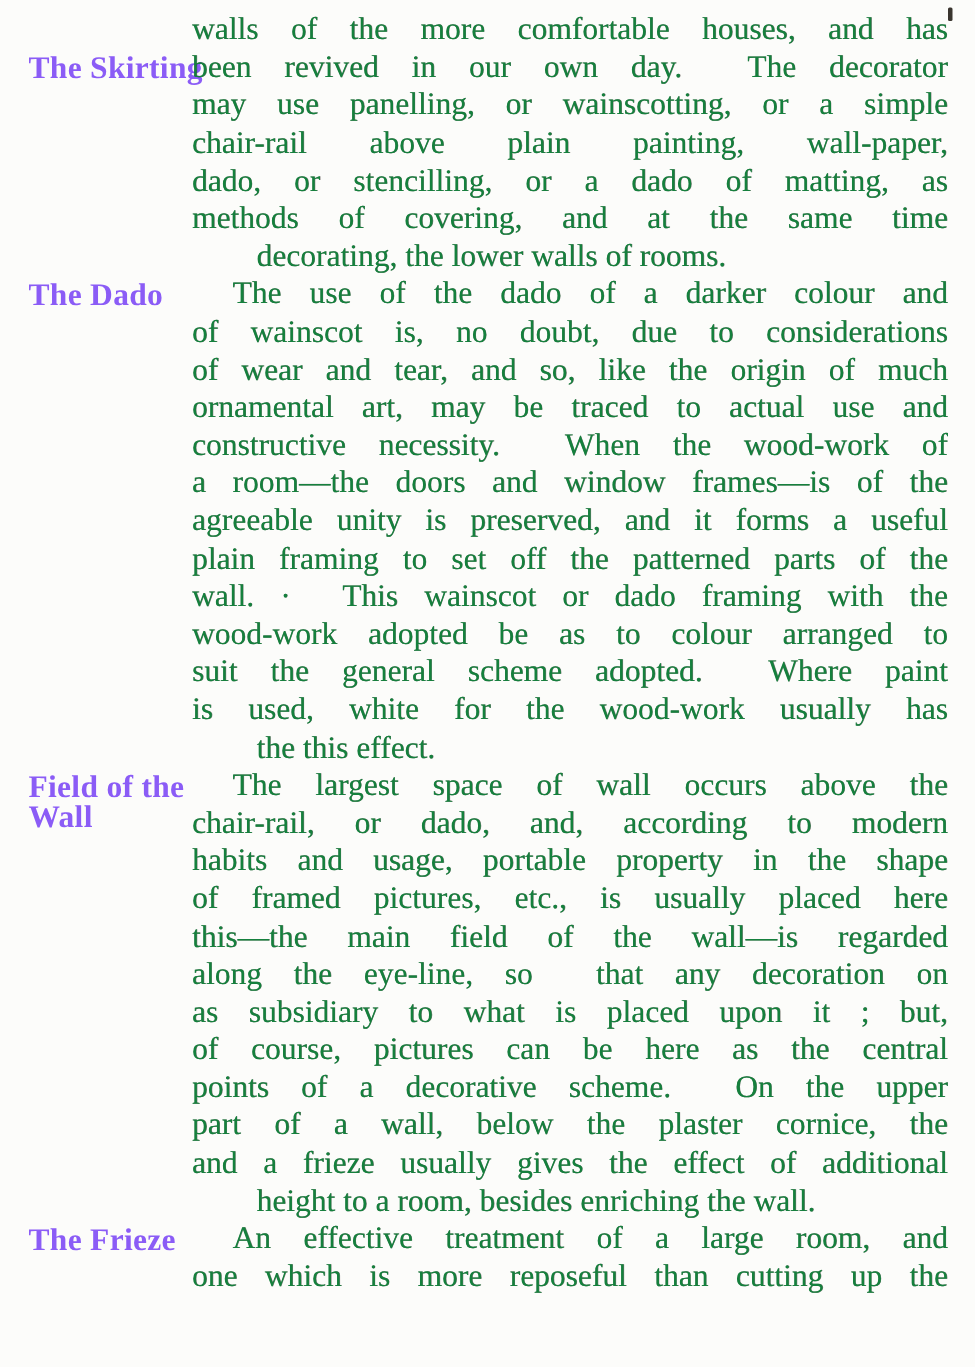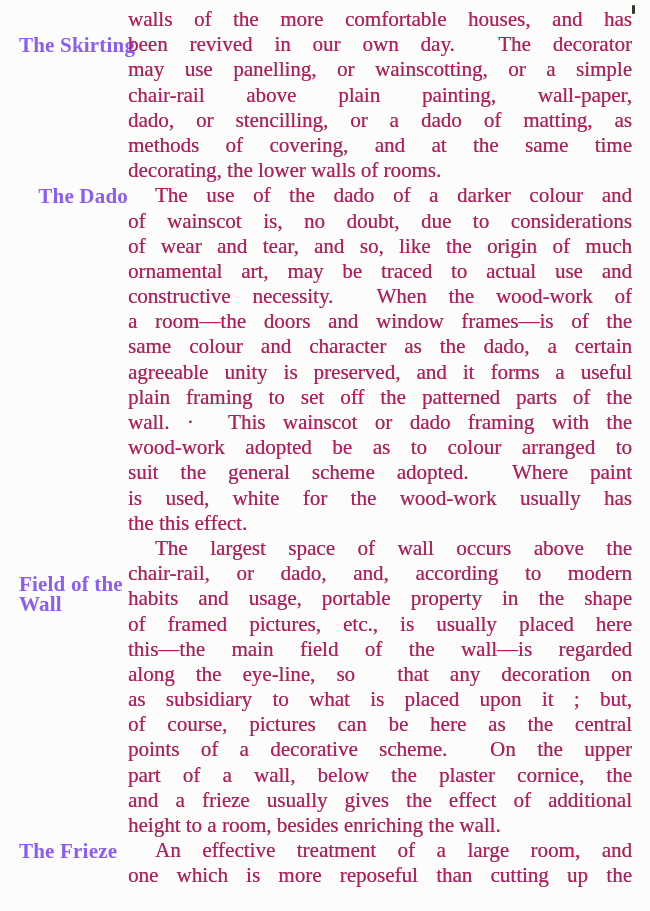--- a/index.html
+++ b/index.html
@@ -31,29 +31,29 @@
     white-space: nowrap;
   }
   .text-cell {
     width: 504px;
     flex: none;
   }
   .line {
     font-size: 21px;
     line-height: 25.2px;
     height: 25.2px;
-    color: #be185d;
+    color: #15803d;
     text-shadow: 0.25px 0 0.3px rgba(27, 22, 17, 0.55);
     white-space: pre-wrap;
     text-align: justify;
     text-align-last: justify;
     overflow: hidden;
   }
   .line.indent { text-indent: 27px; }
-  .line.no-justify { text-align: left; text-align-last: left; }
+  .line.no-justify { text-align: left; text-align-last: left; margin-left: 43px; }
   .scan-artifact {
     position: absolute;
     top: 5px; right: 15px;
     width: 3px; height: 9px;
     background: #3a352f;
     border-radius: 1px;
   }
 </style>
 </head>
 <body>
@@ -69,42 +69,41 @@
           <div class="line">walls of the more comfortable houses, and has</div>
           <div class="line">been revived in our own day.  The decorator</div>
           <div class="line">may use panelling, or wainscotting, or a simple</div>
           <div class="line">chair-rail above plain painting, wall-paper,</div>
           <div class="line">dado, or stencilling, or a dado of matting, as</div>
           <div class="line">methods of covering, and at the same time</div>
           <div class="line no-justify">decorating, the lower walls of rooms.</div>
         </div>
       </div>
       <div class="section">
-        <div class="margin-cell" style="padding-top: 3px; text-align: right;">
+        <div class="margin-cell" style="padding-top: 3px;">
           <div class="note-line">The Dado</div>
         </div>
         <div class="text-cell">
           <div class="line indent">The use of the dado of a darker colour and</div>
           <div class="line">of wainscot is, no doubt, due to considerations</div>
           <div class="line">of wear and tear, and so, like the origin of much</div>
           <div class="line">ornamental art, may be traced to actual use and</div>
           <div class="line">constructive necessity.  When the wood-work of</div>
           <div class="line">a room—the doors and window frames—is of the</div>
-          <div class="line">same colour and character as the dado, a certain</div>
           <div class="line">agreeable unity is preserved, and it forms a useful</div>
           <div class="line">plain framing to set off the patterned parts of the</div>
           <div class="line">wall. ·  This wainscot or dado framing with the</div>
           <div class="line">wood-work adopted be as to colour arranged to</div>
           <div class="line">suit the general scheme adopted.  Where paint</div>
           <div class="line">is used, white for the wood-work usually has</div>
           <div class="line no-justify">the this effect.</div>
         </div>
       </div>
       <div class="section">
-        <div class="margin-cell" style="padding-top: 3px; margin-top: 35px;">
+        <div class="margin-cell" style="padding-top: 3px;">
           <div class="note-line">Field of the</div>
           <div class="note-line">Wall</div>
         </div>
         <div class="text-cell">
           <div class="line indent">The largest space of wall occurs above the</div>
           <div class="line">chair-rail, or dado, and, according to modern</div>
           <div class="line">habits and usage, portable property in the shape</div>
           <div class="line">of framed pictures, etc., is usually placed here</div>
           <div class="line">this—the main field of the wall—is regarded</div>
           <div class="line">along the eye-line, so  that any decoration on</div>

